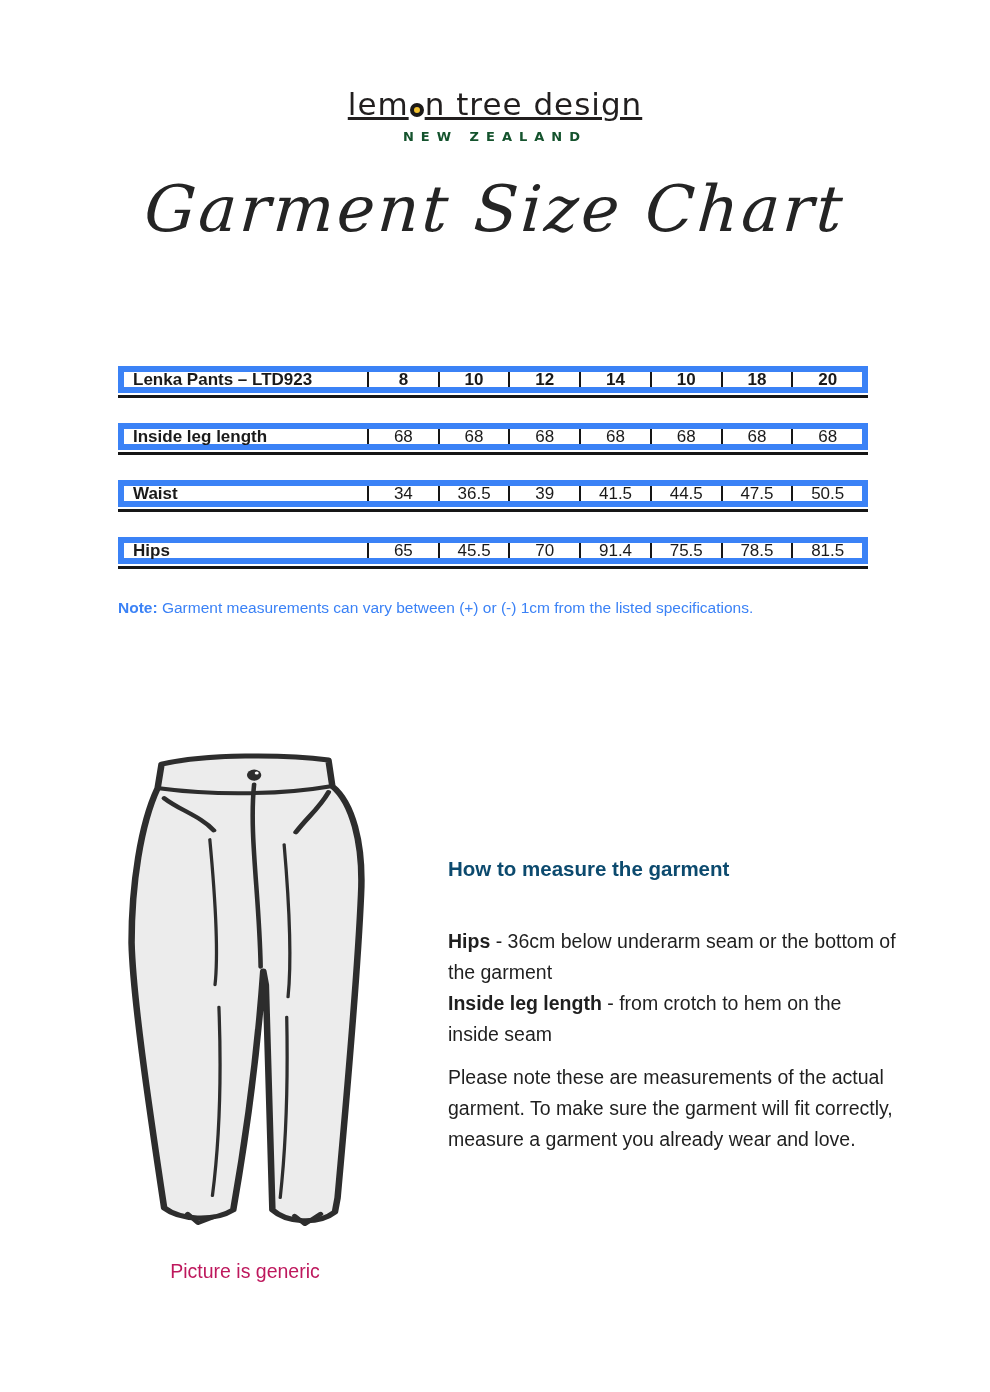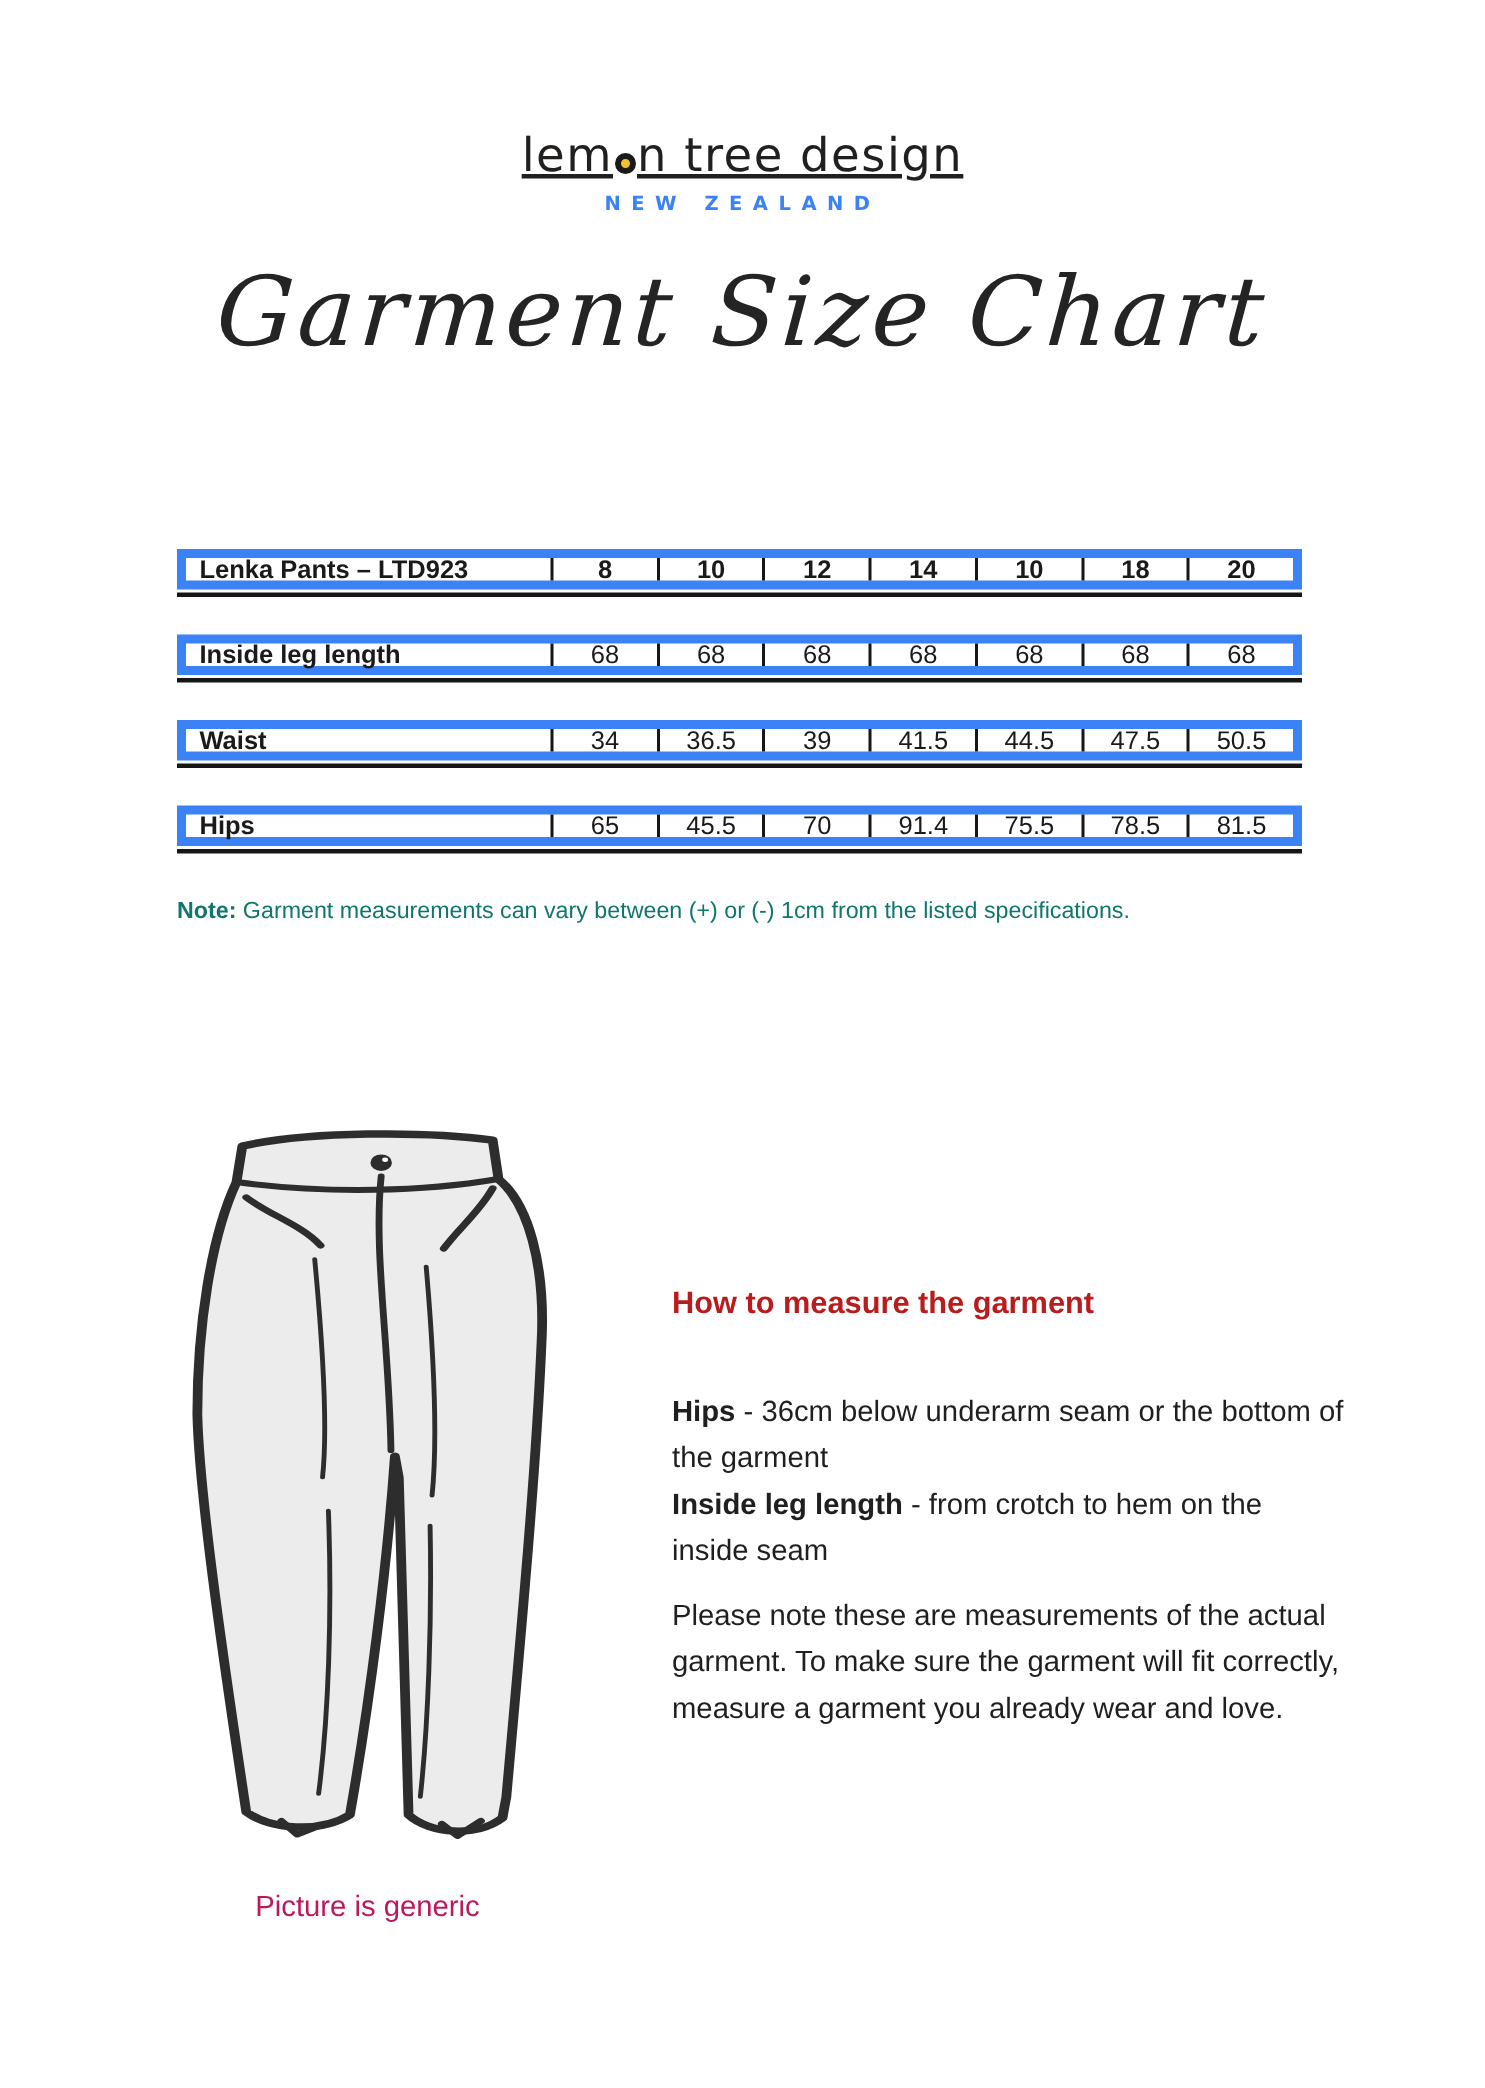--- a/index.html
+++ b/index.html
@@ -25,21 +25,21 @@
     display: inline-block; width: 14px; height: 14px;
     border-radius: 50%;
     border: 4px solid #1c1a19;
     vertical-align: -2px;
     margin: 0 1px;
   }
   .logo-country {
     margin-top: 7px;
     font-family: "DejaVu Sans", sans-serif;
     font-size: 13px; font-weight: bold; letter-spacing: 7px;
-    color: #3b82f6;
+    color: #14532d;
   }
 
   
   .script-title {
     position: absolute; top: 172px; left: 0; width: 100%;
     text-align: center;
     font-family: "DejaVu Serif", serif;
     font-style: italic; font-weight: normal;
     font-size: 64px; letter-spacing: 3px;
     color: #242424;
@@ -65,34 +65,34 @@
     display: flex; align-items: center; justify-content: center;
     font-size: 17px;
     border-left: 2px solid #161616;
   }
   .size-row.header .cell { font-weight: bold; }
   .row-underline { height: 3px; background: #161616; margin-top: 2px; }
 
   
   .note {
     position: absolute; top: 599px; left: 118px; width: 800px;
-    font-size: 15.5px; color: #0f766e;
+    font-size: 15.5px; color: #3b82f6;
   }
   .note b { font-weight: bold; }
 
   
   .pants-svg { position: absolute; top: 746px; left: 112px; }
   .caption {
     position: absolute; top: 1260px; left: 112px; width: 266px;
     text-align: center; font-size: 19.5px; color: #be185d;
   }
 
   
   .howto { position: absolute; top: 856px; left: 448px; width: 448px; color: #1f1f1f; }
-  .howto h2 { font-size: 20.5px; font-weight: bold; line-height: 26px; color: #b91c1c; }
+  .howto h2 { font-size: 20.5px; font-weight: bold; line-height: 26px; color: #0c4a6e; }
   .howto .items { margin-top: 44px; }
   .howto .item, .howto .para { font-size: 19.5px; line-height: 31px; }
   .howto .term { font-weight: bold; }
   .howto .para { margin-top: 12px; }
 </style>
 </head>
 <body>
 
 <div class="page">
 

